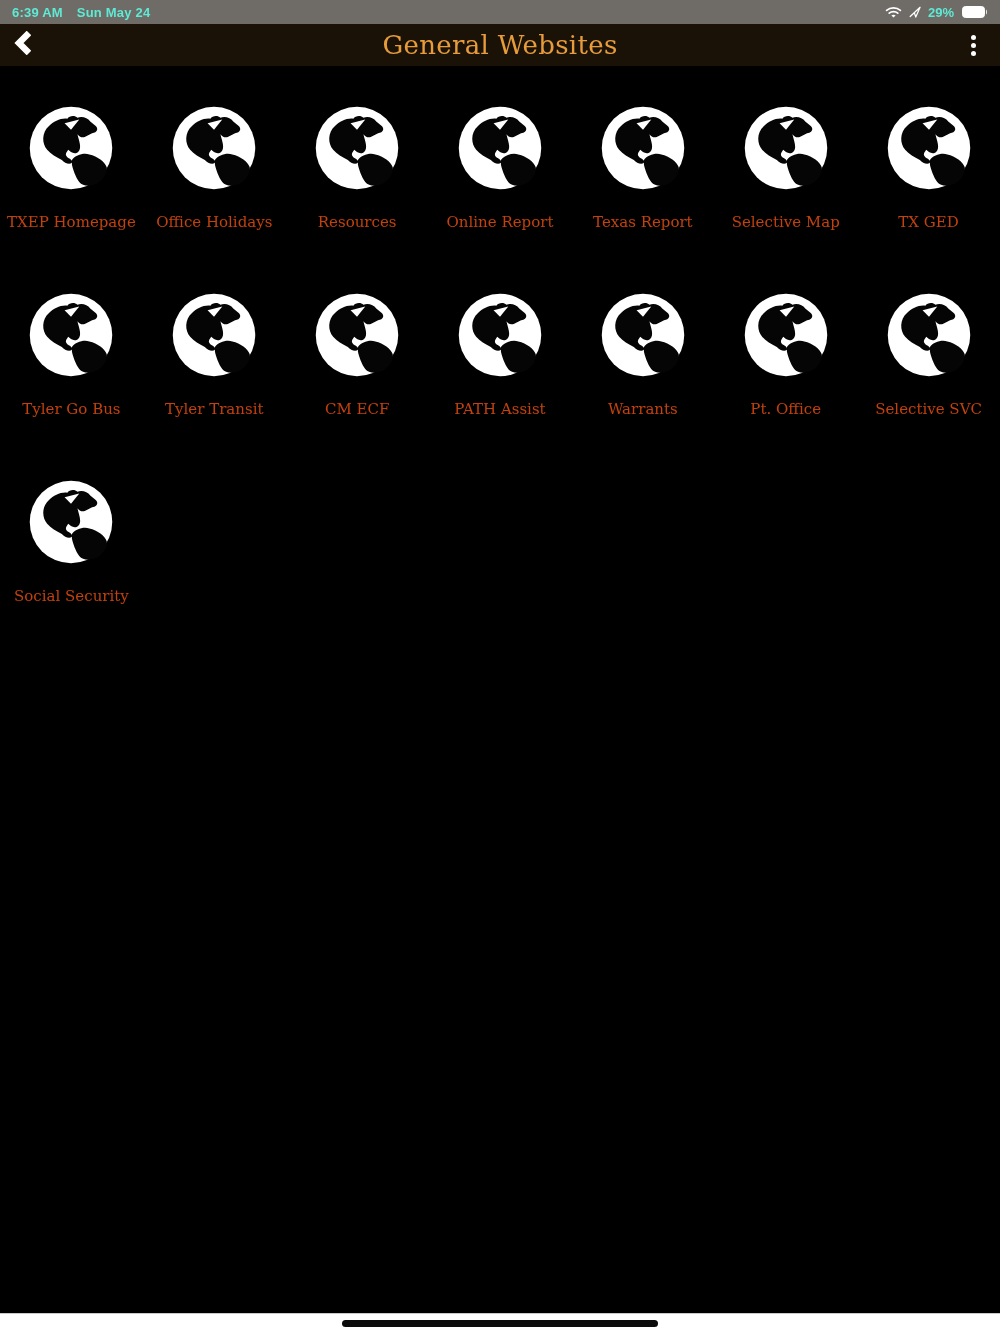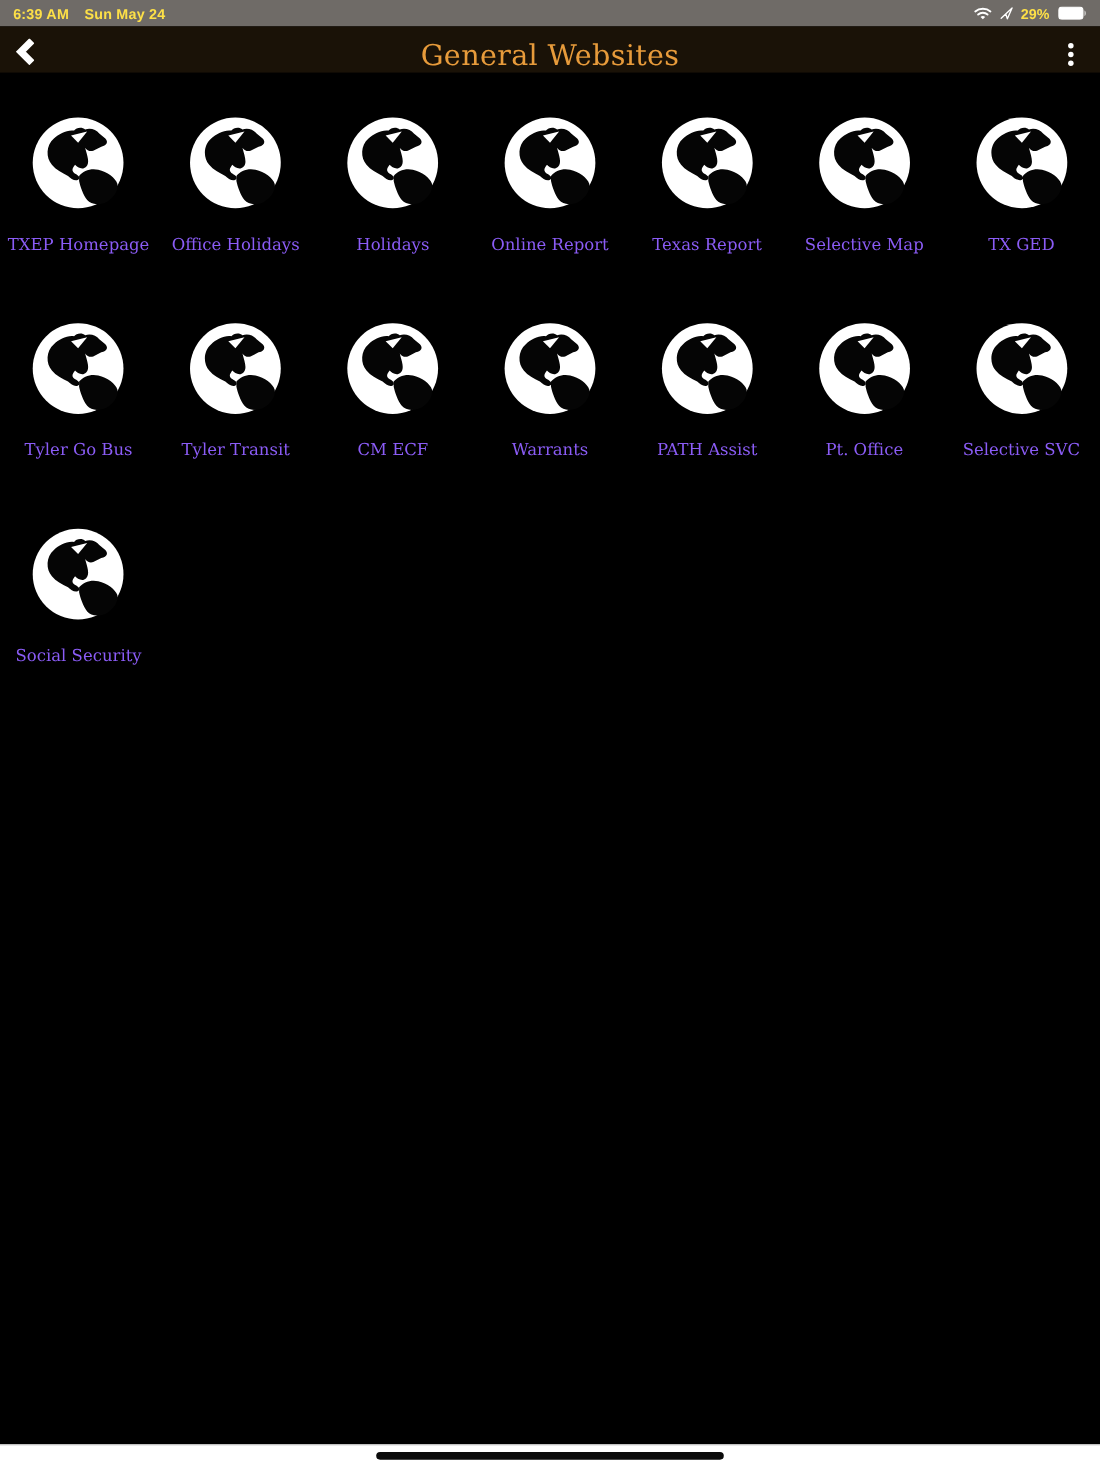--- a/index.html
+++ b/index.html
@@ -5,35 +5,35 @@
   * { margin:0; padding:0; box-sizing:border-box; }
   html,body { width:1000px; height:1334px; overflow:hidden; }
   body {
     font-family:"Liberation Sans", sans-serif;
     background:#000;
     display:flex; flex-direction:column;
   }
 
   
   .status-bar {
-    height:24px; background:#6F6B67; color:#fde047;
+    height:24px; background:#6F6B67; color:#5eead4;
     display:flex; align-items:center; justify-content:space-between;
     padding:0 12px; font-size:13px; flex:0 0 auto;
   }
   .status-left { display:flex; align-items:center; gap:14px; }
   .status-time { font-weight:700; letter-spacing:.2px; }
   .status-date { font-weight:600; letter-spacing:.2px; }
   .status-right { display:flex; align-items:center; gap:6px; }
   .status-right svg { display:block; }
   .battery-pct { font-weight:600; margin-right:2px; }
 
   
   .nav-bar {
     height:42px; background:#1A1207;
-    display:flex; align-items:flex-end; position:relative; flex:0 0 auto;
+    display:flex; align-items:center; position:relative; flex:0 0 auto;
     padding:0 14px;
   }
   .nav-title {
     position:absolute; left:0; right:0; text-align:center;
     font-family:"DejaVu Serif", serif;
     font-size:26px; color:#E79B3B; letter-spacing:.3px;
     pointer-events:none;
   }
   .back-btn { width:30px; height:34px; display:flex; align-items:center; cursor:pointer; z-index:2; }
   .menu-btn {
@@ -47,21 +47,21 @@
   .content { flex:1 1 auto; background:#000; padding-top:38px; overflow:hidden; }
   .grid {
     display:grid; grid-template-columns:repeat(7, 1fr);
     row-gap:58px;
   }
   .item { display:flex; flex-direction:column; align-items:center; cursor:pointer; }
   .globe { width:88px; height:88px; display:block; }
   .globe svg { width:88px; height:88px; display:block; }
   .item-label {
     margin-top:21px; height:20px;
-    font-family:"DejaVu Serif", serif; font-size:15px; color:#8b5cf6;
+    font-family:"DejaVu Serif", serif; font-size:15px; color:#c2410c;
     text-align:center; white-space:nowrap;
   }
 
   
   .footer {
     flex:0 0 auto; height:21px; background:#FFFFFF;
     border-top:1px solid #C9C9C9;
     display:flex; justify-content:center; align-items:flex-start;
   }
   .home-indicator {
@@ -144,21 +144,21 @@
 
   <div class="item">
     <span class="globe">
       <svg viewBox="0 0 96 96">
         <circle cx="48" cy="48" r="45" fill="#fff"></circle>
         <path fill="#050505" d="M22,50 C16,43 16,31 24,24 C29,19 37,15 44,16 C46,13 52,12 55,15 C60,13 66,15 69,19 L75,24 C78,27 77,31 71,32 L63,36 C60,37 57,36 55,33 C57,41 60,48 56,52 C52,56 47,52 45,50 C43,53 41,55 44,58 C47,60 50,61 49,64 C46,67 41,64 38,61 C32,58 26,55 22,50 Z"></path>
         <path fill="#fff" d="M41,21 L57,17 L48,28 Z"></path>
         <path fill="#050505" d="M49,61 C53,56 61,53 68,55 C77,57 85,63 87,69 C88,76 83,83 76,87 C69,90 61,90 57,85 C53,80 50,71 49,66 Z"></path>
       </svg>
     </span>
-    <span class="item-label">Holidays</span>
+    <span class="item-label">Resources</span>
   </div>
 
   <div class="item">
     <span class="globe">
       <svg viewBox="0 0 96 96">
         <circle cx="48" cy="48" r="45" fill="#fff"></circle>
         <path fill="#050505" d="M22,50 C16,43 16,31 24,24 C29,19 37,15 44,16 C46,13 52,12 55,15 C60,13 66,15 69,19 L75,24 C78,27 77,31 71,32 L63,36 C60,37 57,36 55,33 C57,41 60,48 56,52 C52,56 47,52 45,50 C43,53 41,55 44,58 C47,60 50,61 49,64 C46,67 41,64 38,61 C32,58 26,55 22,50 Z"></path>
         <path fill="#fff" d="M41,21 L57,17 L48,28 Z"></path>
         <path fill="#050505" d="M49,61 C53,56 61,53 68,55 C77,57 85,63 87,69 C88,76 83,83 76,87 C69,90 61,90 57,85 C53,80 50,71 49,66 Z"></path>
       </svg>
@@ -241,33 +241,33 @@
 
   <div class="item">
     <span class="globe">
       <svg viewBox="0 0 96 96">
         <circle cx="48" cy="48" r="45" fill="#fff"></circle>
         <path fill="#050505" d="M22,50 C16,43 16,31 24,24 C29,19 37,15 44,16 C46,13 52,12 55,15 C60,13 66,15 69,19 L75,24 C78,27 77,31 71,32 L63,36 C60,37 57,36 55,33 C57,41 60,48 56,52 C52,56 47,52 45,50 C43,53 41,55 44,58 C47,60 50,61 49,64 C46,67 41,64 38,61 C32,58 26,55 22,50 Z"></path>
         <path fill="#fff" d="M41,21 L57,17 L48,28 Z"></path>
         <path fill="#050505" d="M49,61 C53,56 61,53 68,55 C77,57 85,63 87,69 C88,76 83,83 76,87 C69,90 61,90 57,85 C53,80 50,71 49,66 Z"></path>
       </svg>
     </span>
+    <span class="item-label">PATH Assist</span>
+  </div>
+
+  <div class="item">
+    <span class="globe">
+      <svg viewBox="0 0 96 96">
+        <circle cx="48" cy="48" r="45" fill="#fff"></circle>
+        <path fill="#050505" d="M22,50 C16,43 16,31 24,24 C29,19 37,15 44,16 C46,13 52,12 55,15 C60,13 66,15 69,19 L75,24 C78,27 77,31 71,32 L63,36 C60,37 57,36 55,33 C57,41 60,48 56,52 C52,56 47,52 45,50 C43,53 41,55 44,58 C47,60 50,61 49,64 C46,67 41,64 38,61 C32,58 26,55 22,50 Z"></path>
+        <path fill="#fff" d="M41,21 L57,17 L48,28 Z"></path>
+        <path fill="#050505" d="M49,61 C53,56 61,53 68,55 C77,57 85,63 87,69 C88,76 83,83 76,87 C69,90 61,90 57,85 C53,80 50,71 49,66 Z"></path>
+      </svg>
+    </span>
     <span class="item-label">Warrants</span>
-  </div>
-
-  <div class="item">
-    <span class="globe">
-      <svg viewBox="0 0 96 96">
-        <circle cx="48" cy="48" r="45" fill="#fff"></circle>
-        <path fill="#050505" d="M22,50 C16,43 16,31 24,24 C29,19 37,15 44,16 C46,13 52,12 55,15 C60,13 66,15 69,19 L75,24 C78,27 77,31 71,32 L63,36 C60,37 57,36 55,33 C57,41 60,48 56,52 C52,56 47,52 45,50 C43,53 41,55 44,58 C47,60 50,61 49,64 C46,67 41,64 38,61 C32,58 26,55 22,50 Z"></path>
-        <path fill="#fff" d="M41,21 L57,17 L48,28 Z"></path>
-        <path fill="#050505" d="M49,61 C53,56 61,53 68,55 C77,57 85,63 87,69 C88,76 83,83 76,87 C69,90 61,90 57,85 C53,80 50,71 49,66 Z"></path>
-      </svg>
-    </span>
-    <span class="item-label">PATH Assist</span>
   </div>
 
   <div class="item">
     <span class="globe">
       <svg viewBox="0 0 96 96">
         <circle cx="48" cy="48" r="45" fill="#fff"></circle>
         <path fill="#050505" d="M22,50 C16,43 16,31 24,24 C29,19 37,15 44,16 C46,13 52,12 55,15 C60,13 66,15 69,19 L75,24 C78,27 77,31 71,32 L63,36 C60,37 57,36 55,33 C57,41 60,48 56,52 C52,56 47,52 45,50 C43,53 41,55 44,58 C47,60 50,61 49,64 C46,67 41,64 38,61 C32,58 26,55 22,50 Z"></path>
         <path fill="#fff" d="M41,21 L57,17 L48,28 Z"></path>
         <path fill="#050505" d="M49,61 C53,56 61,53 68,55 C77,57 85,63 87,69 C88,76 83,83 76,87 C69,90 61,90 57,85 C53,80 50,71 49,66 Z"></path>
       </svg>

